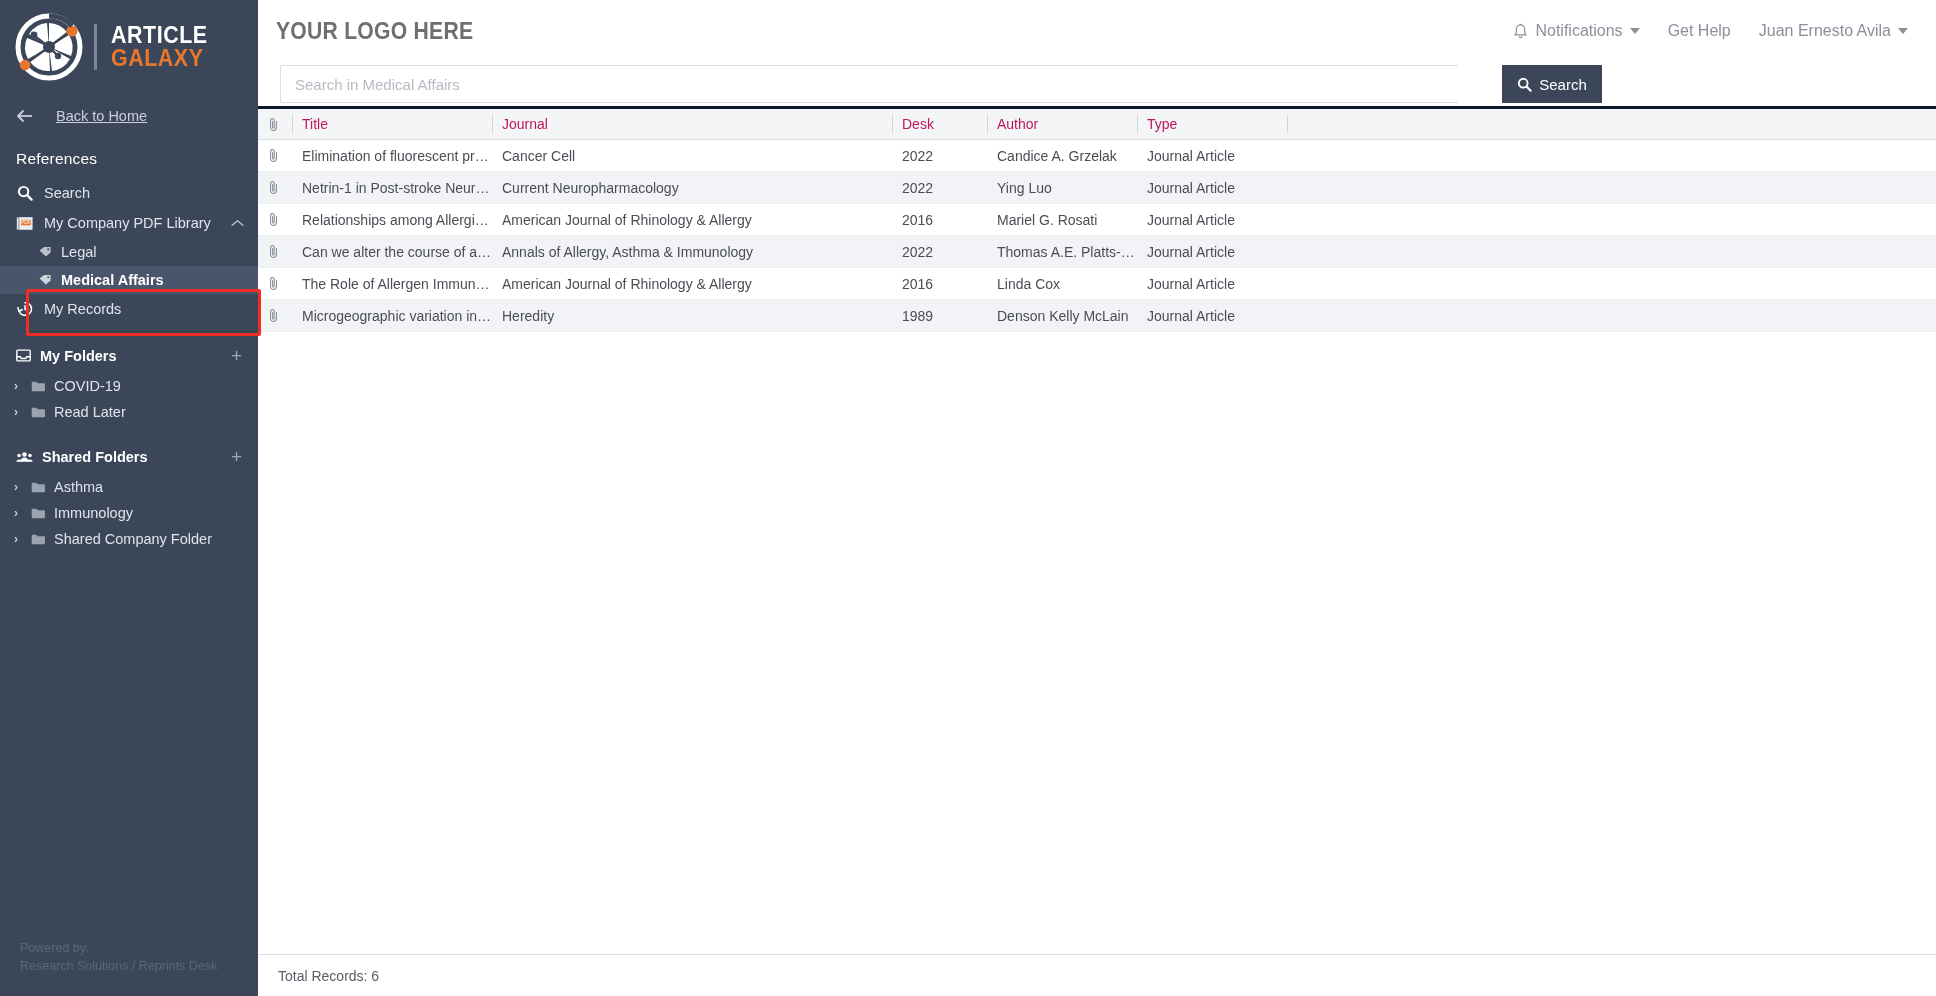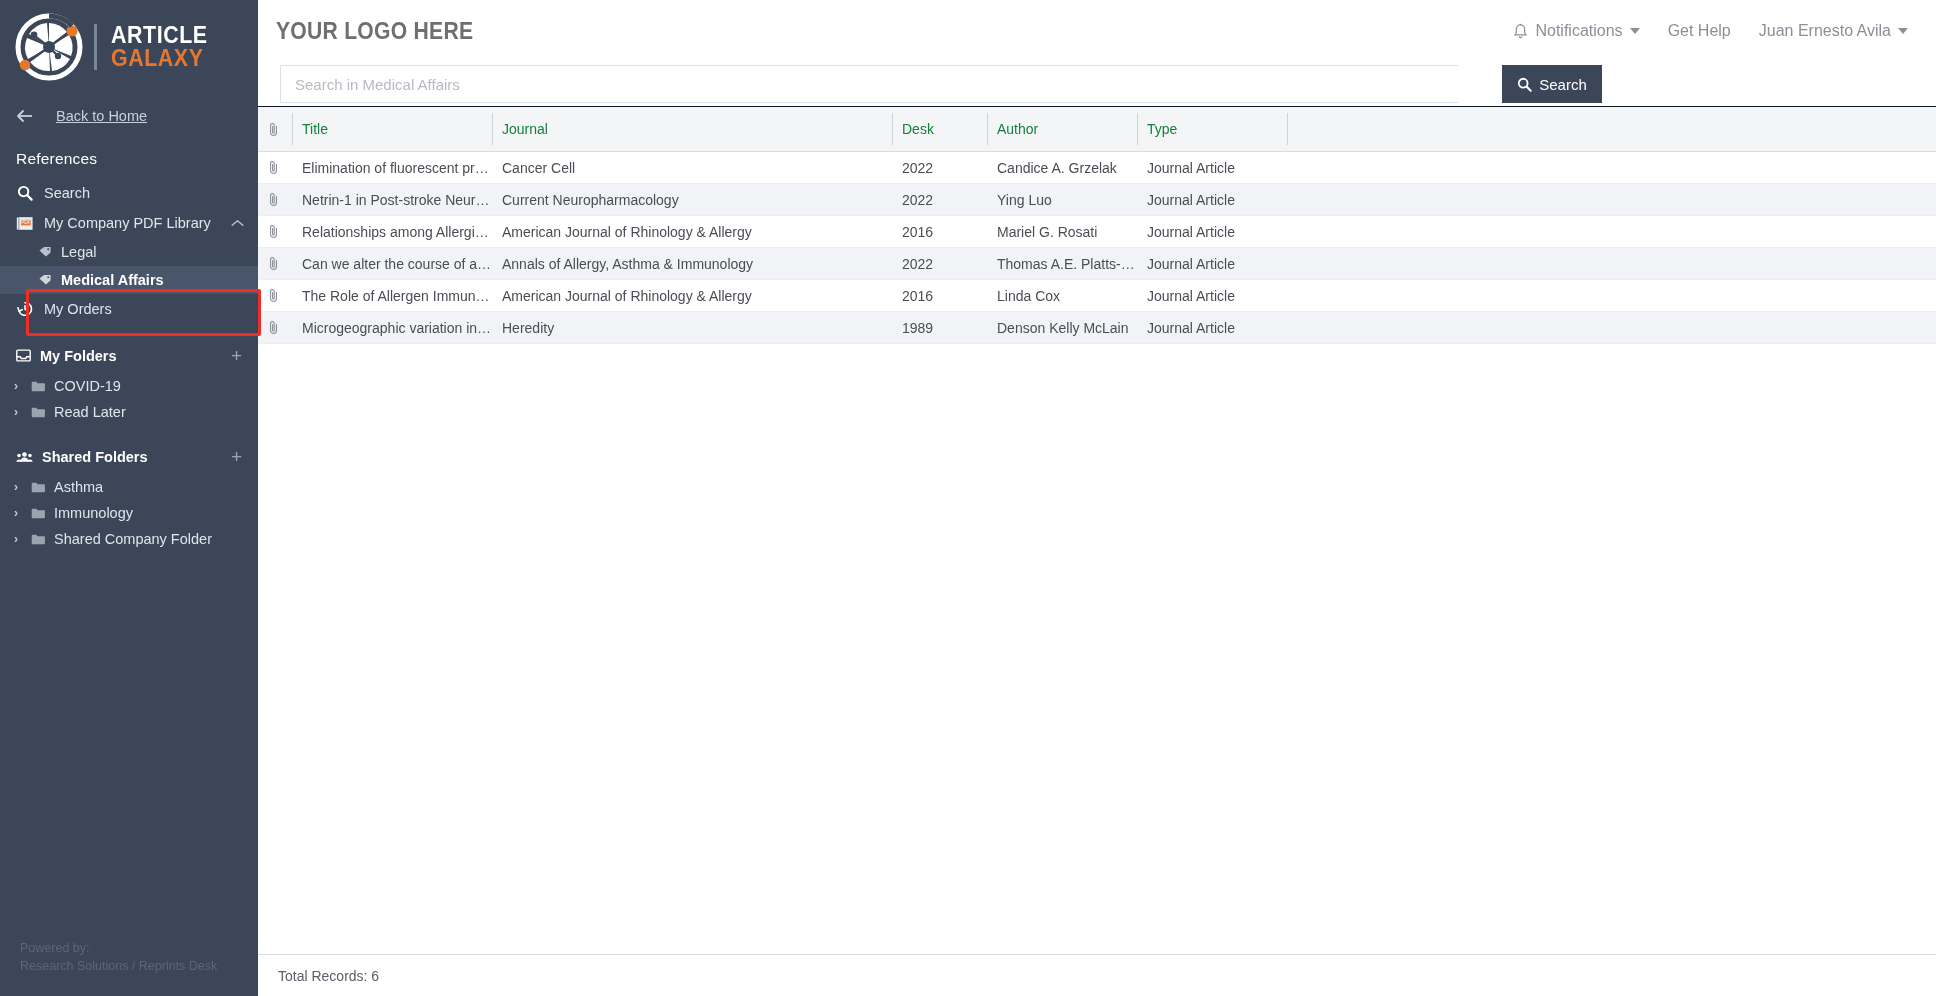--- a/index.html
+++ b/index.html
@@ -158,26 +158,26 @@
     display: flex; align-items: center; justify-content: center; gap: 7px;
     font-size: 15px;
     font-family: "Liberation Sans", sans-serif;
   }
 
   
   .table-area { flex: 1; position: relative; overflow: hidden; }
   table.grid { width: 100%; border-collapse: collapse; table-layout: fixed; }
   table.grid thead th {
     background: #f4f5f7;
-    border-top: 1px solid #0f172a;
+    border-top: 3px solid #0f172a;
     border-bottom: 1px solid #d9dce1;
-    color: #15803d; font-weight: normal; font-size: 14px;
+    color: #be185d; font-weight: normal; font-size: 14px;
     text-align: left;
     padding: 7px 0 7px 10px;
-    height: 45px;
+    height: 31px;
     position: relative;
   }
   table.grid thead th + th::before {
     content: ""; position: absolute; left: 0; top: 6px; bottom: 6px;
     width: 1px; background: #cfd3da;
   }
   table.grid tbody td {
     font-size: 14px; color: #4a4d54;
     padding: 7px 0 7px 10px;
     height: 32px;
@@ -307,21 +307,21 @@
     </div>
 
     <div class="side-row">
       <span class="ic">
         <svg viewBox="0 0 17 17" width="16" height="16">
           <path d="M8.5 1.8 A6.7 6.7 0 1 1 2.3 10.6" fill="none" stroke="#ffffff" stroke-width="1.7" stroke-linecap="round"></path>
           <path d="M1 7.2 L2.2 10.9 L5.6 9.2" fill="none" stroke="#ffffff" stroke-width="1.7" stroke-linecap="round" stroke-linejoin="round"></path>
           <path d="M8.5 5 L8.5 8.7 L11.2 10.2" fill="none" stroke="#ffffff" stroke-width="1.6" stroke-linecap="round"></path>
         </svg>
       </span>
-      <span>My Orders</span>
+      <span>My Records</span>
     </div>
 
     <div class="spacer-sm"></div>
 
     <div class="folder-header">
       <span>
         <svg viewBox="0 0 16 14" width="15" height="13">
           <rect x="0.8" y="1.2" width="14.4" height="11.6" rx="1" fill="none" stroke="#ffffff" stroke-width="1.5"></rect>
           <path d="M0.8 8.4 H4.6 L5.6 10.2 H10.4 L11.4 8.4 H15.2" fill="none" stroke="#ffffff" stroke-width="1.5"></path>
         </svg>

